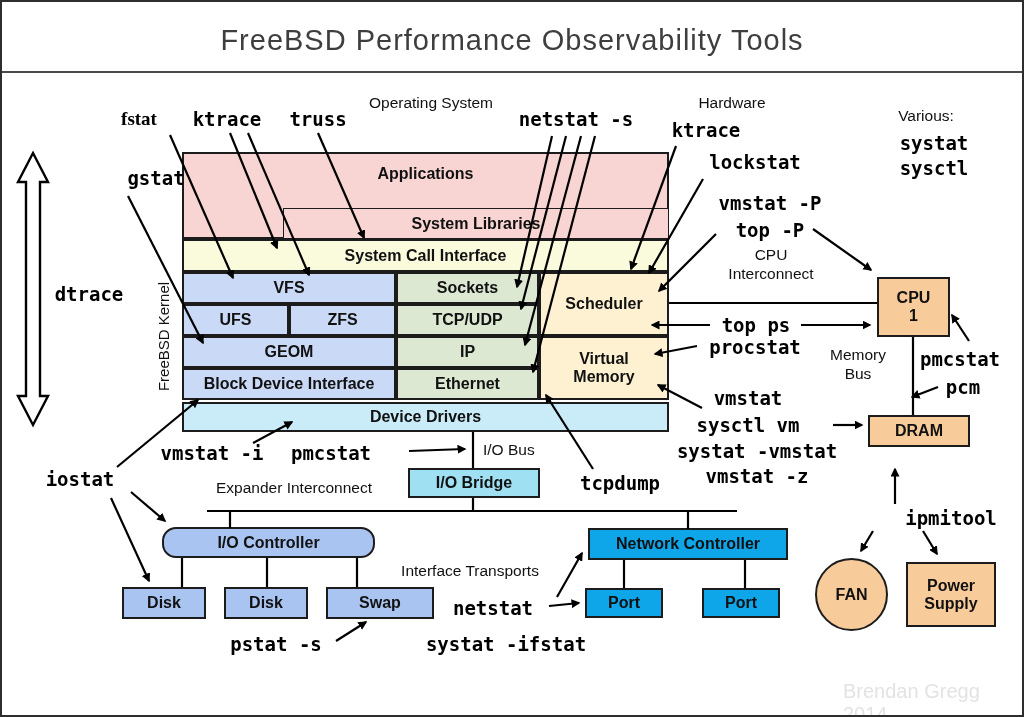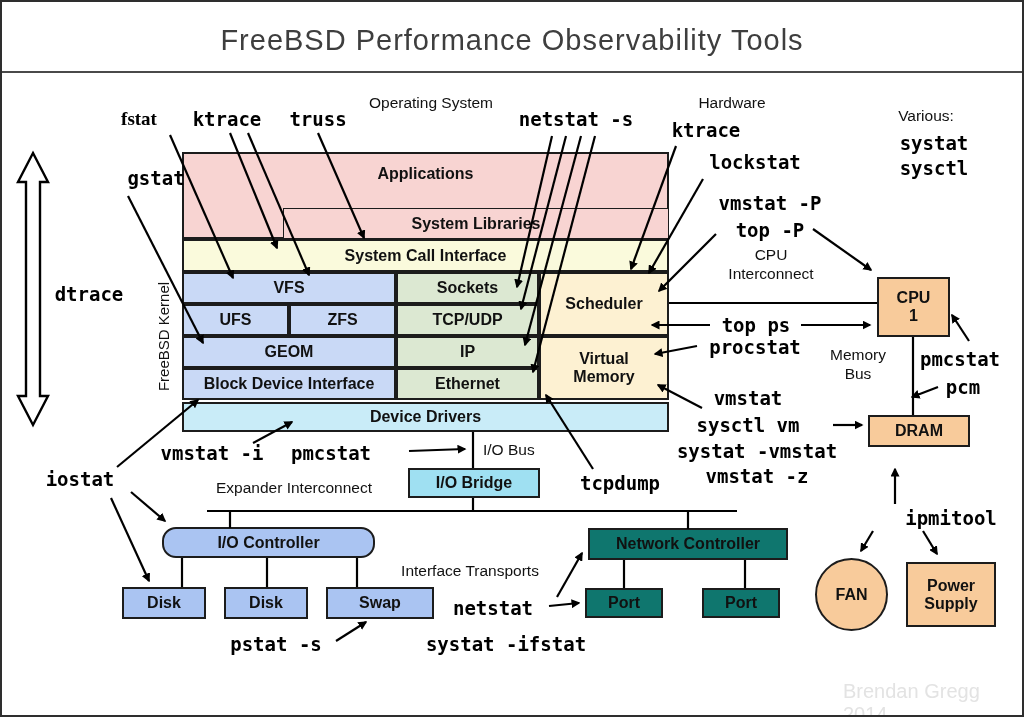--- a/index.html
+++ b/index.html
@@ -15,21 +15,21 @@
        align-items:center;justify-content:center;text-align:center;font-weight:bold;
        font-size:16px;color:#111;line-height:1.12;z-index:1;white-space:pre-line;}
   .bg-pink{background:#f8d4d2;}
   .bg-yellow{background:#fafadc;}
   .bg-kblue{background:#c9d9f6;}
   .bg-green{background:#dce8d2;}
   .bg-cream{background:#fdf1d2;}
   .bg-cyan{background:#c9ecf8;}
   .bg-bridge{background:#9fe0f2;}
   .bg-dblue{background:#aac4f2;}
-  .bg-hgreen{background:#0f766e;}
+  .bg-hgreen{background:#0ea5e9;}
   .bg-orange{background:#f8cb9b;}
   .thin{border-width:1.5px;}
   .top-label{align-items:flex-start;padding-top:11px;}
   .circle{border-radius:50%;}
 
   .tool{position:absolute;transform:translate(-50%,-50%);font-family:"DejaVu Sans Mono","Liberation Mono",monospace;
         font-weight:bold;font-size:19px;color:#000;white-space:pre;z-index:2;}
   .plain{position:absolute;transform:translate(-50%,-50%);font-size:15.5px;color:#111;
          text-align:center;line-height:1.25;white-space:pre-line;z-index:2;}
   .vlabel{position:absolute;transform:rotate(-90deg);font-size:15px;color:#111;

